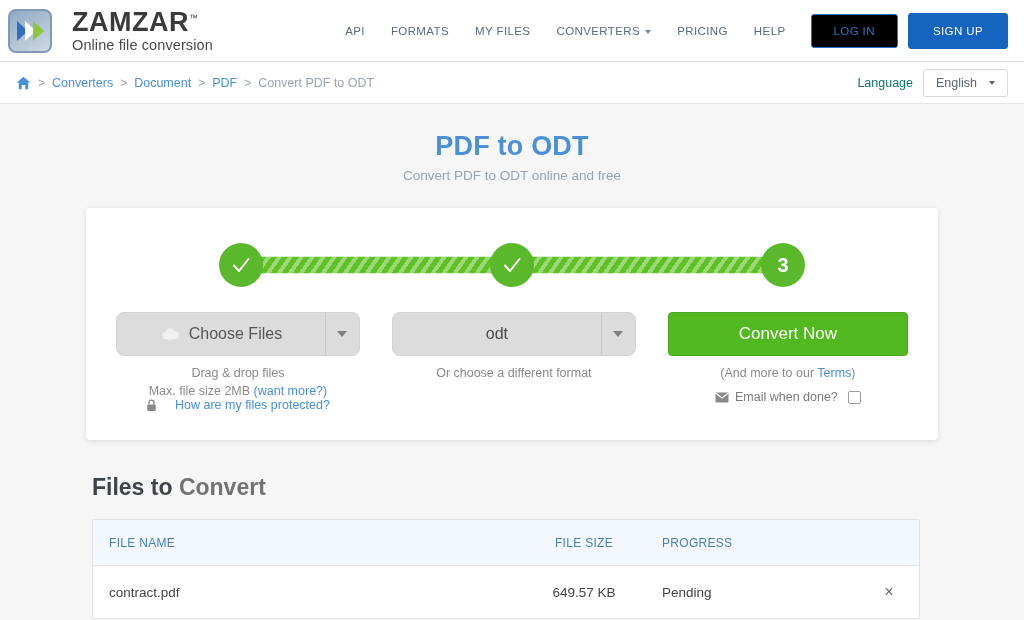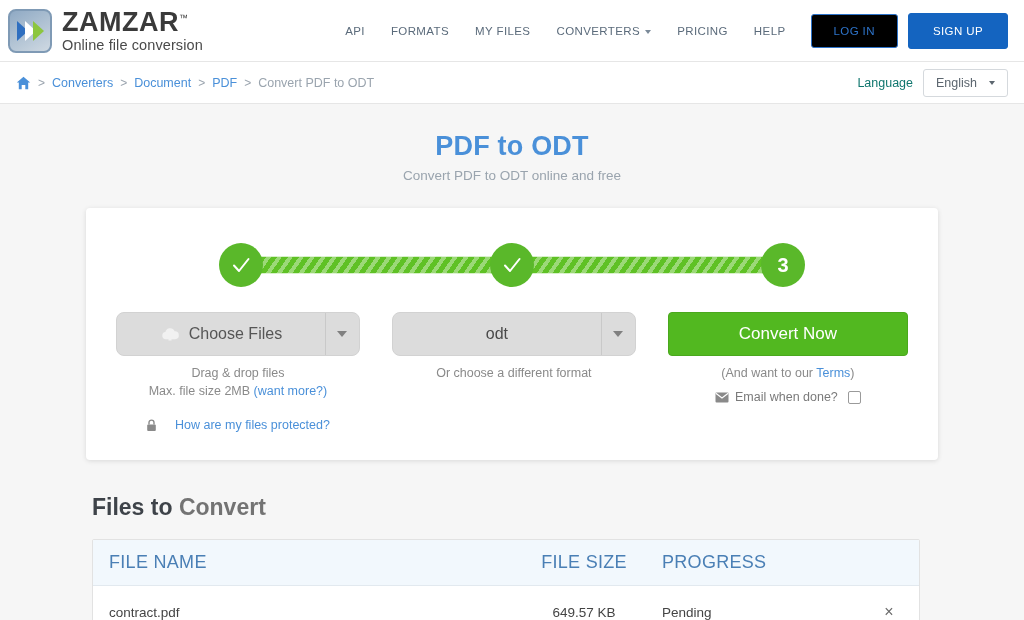--- a/index.html
+++ b/index.html
@@ -18,20 +18,21 @@
     height: 62px;
     background: #ffffff;
     border-bottom: 1px solid #e6e6e6;
     display: flex;
     align-items: center;
   }
   .logo-wrap {
     display: flex; align-items: center;
     margin-left: 8px;
     text-decoration: none;
+    gap: 10px;
   }
   .logo-mark {
     width: 44px; height: 44px;
     border-radius: 8px;
     background: linear-gradient(150deg, #8fa9c4 0%, #a9bdd0 40%, #cfd9e2 100%);
     border: 2px solid #7f9ab5;
     display: flex; align-items: center; justify-content: center;
     position: relative;
   }
   .logo-mark svg { display: block; }
@@ -200,21 +201,21 @@
     font-size: 17px;
     display: flex; align-items: center; justify-content: center;
     cursor: pointer;
   }
 
   .hint { color: #8a8a8a; font-size: 12.5px; text-align: center; }
   .hint.l1 { margin-top: 10px; }
   .hint.l2 { margin-top: 4px; }
   .hint a, .lnk { color: #4a90d9; text-decoration: none; cursor: pointer; }
   .protected {
-    margin-top: 20px; display: flex; align-items: center; gap: 18px;
+    margin-top: 0; display: flex; align-items: center; gap: 18px;
     font-size: 12.5px;
   }
   .protected a { color: #4a90d9; text-decoration: none; cursor: pointer; }
   .lock-icon { display: flex; align-items: center; }
 
   .emailrow {
     margin-top: 10px; display: flex; align-items: center; gap: 6px;
     font-size: 12.5px; color: #7a7a7a;
   }
   .mail-icon { display: flex; align-items: center; }
@@ -234,21 +235,21 @@
     background: #fff;
     border: 1px solid #e2e2e2;
     border-radius: 2px;
     overflow: hidden;
   }
   .thead {
     display: flex; align-items: center;
     height: 46px;
     background: #f2f8fd;
     border-bottom: 1px solid #e2e9ef;
-    color: #4a7fb5; font-size: 18px; letter-spacing: .3px;
+    color: #4a7fb5; font-size: 12px; letter-spacing: .3px;
   }
   .trow {
     display: flex; align-items: center;
     height: 52px;
     background: #fff;
     color: #444; font-size: 13.5px;
   }
   .c-name { flex: 1; padding-left: 16px; }
   .c-size { width: 120px; text-align: center; }
   .c-prog { width: 215px; padding-left: 18px; }
@@ -381,21 +382,21 @@
         <div class="arrow">
           <span class="caret-down"></span>
         </div>
       </div>
       <div class="hint l1">Or choose a different format</div>
     </div>
 
     <div class="col c3">
       <div class="convert-btn">Convert Now</div>
       <div class="hint l1">
-        <span>(And want to our </span><a href="#" class="lnk">Terms</a><span>)</span>
+        <span>(And more to our </span><a href="#" class="lnk">Terms</a><span>)</span>
       </div>
       <div class="emailrow">
         <span class="mail-icon">
           <svg width="14" height="11" viewBox="0 0 14 11" aria-hidden="true">
             <rect x="0.5" y="0.5" width="13" height="10" rx="1" fill="#8a8a8a"></rect>
             <path d="M0.8 1.2 L7 6 L13.2 1.2" stroke="#ffffff" stroke-width="1.2" fill="none"></path>
           </svg>
         </span>
         <span>Email when done?</span>
         <span class="chk"></span>

